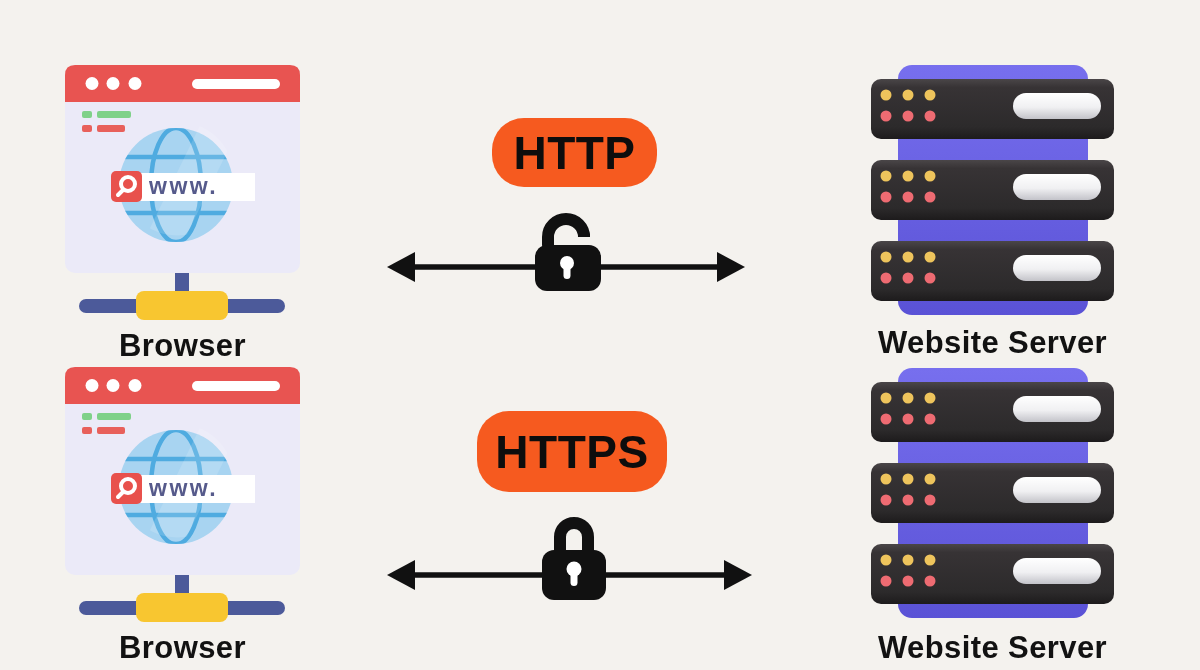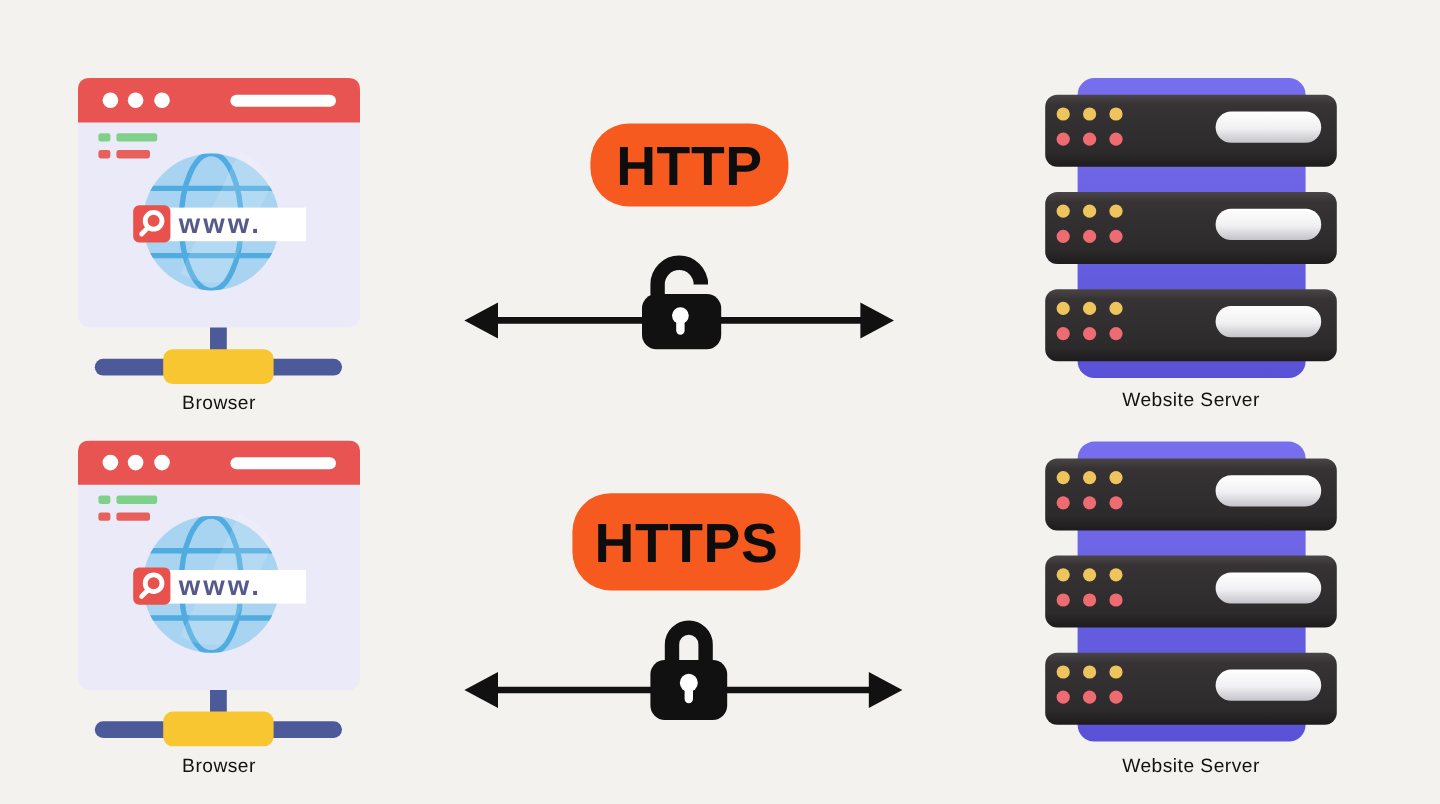--- a/index.html
+++ b/index.html
@@ -3,29 +3,29 @@
 <meta charset="utf-8">
 <style>
   html,body { margin:0; padding:0; }
   .canvas {
     position:relative; width:1200px; height:670px;
     background:#f4f2ee; overflow:hidden;
     font-family:"Liberation Sans", sans-serif;
   }
   .abs { position:absolute; }
   .label {
-    position:absolute; color:#121212; font-weight:400; font-size:16px;
+    position:absolute; color:#121212; font-weight:700; font-size:31px;
     text-align:center; letter-spacing:0.4px;
   }
   .badge {
     position:absolute; display:flex; align-items:center; justify-content:center;
     background:#f65a1f; border-radius:32px; color:#0d0d0d;
     font-weight:800; font-size:46px; letter-spacing:0.5px;
   }
-  .badge-http  { left:492px; top:103px; width:165px; height:69px; }
+  .badge-http  { left:492px; top:118px; width:165px; height:69px; }
   .badge-https { left:477px; top:411px; width:190px; height:81px; }
   svg text { font-family:"Liberation Sans", sans-serif; }
 </style>
 </head>
 <body>
 
 <div class="canvas">
 
   <svg width="0" height="0" style="position:absolute" aria-hidden="true">
     <defs>

